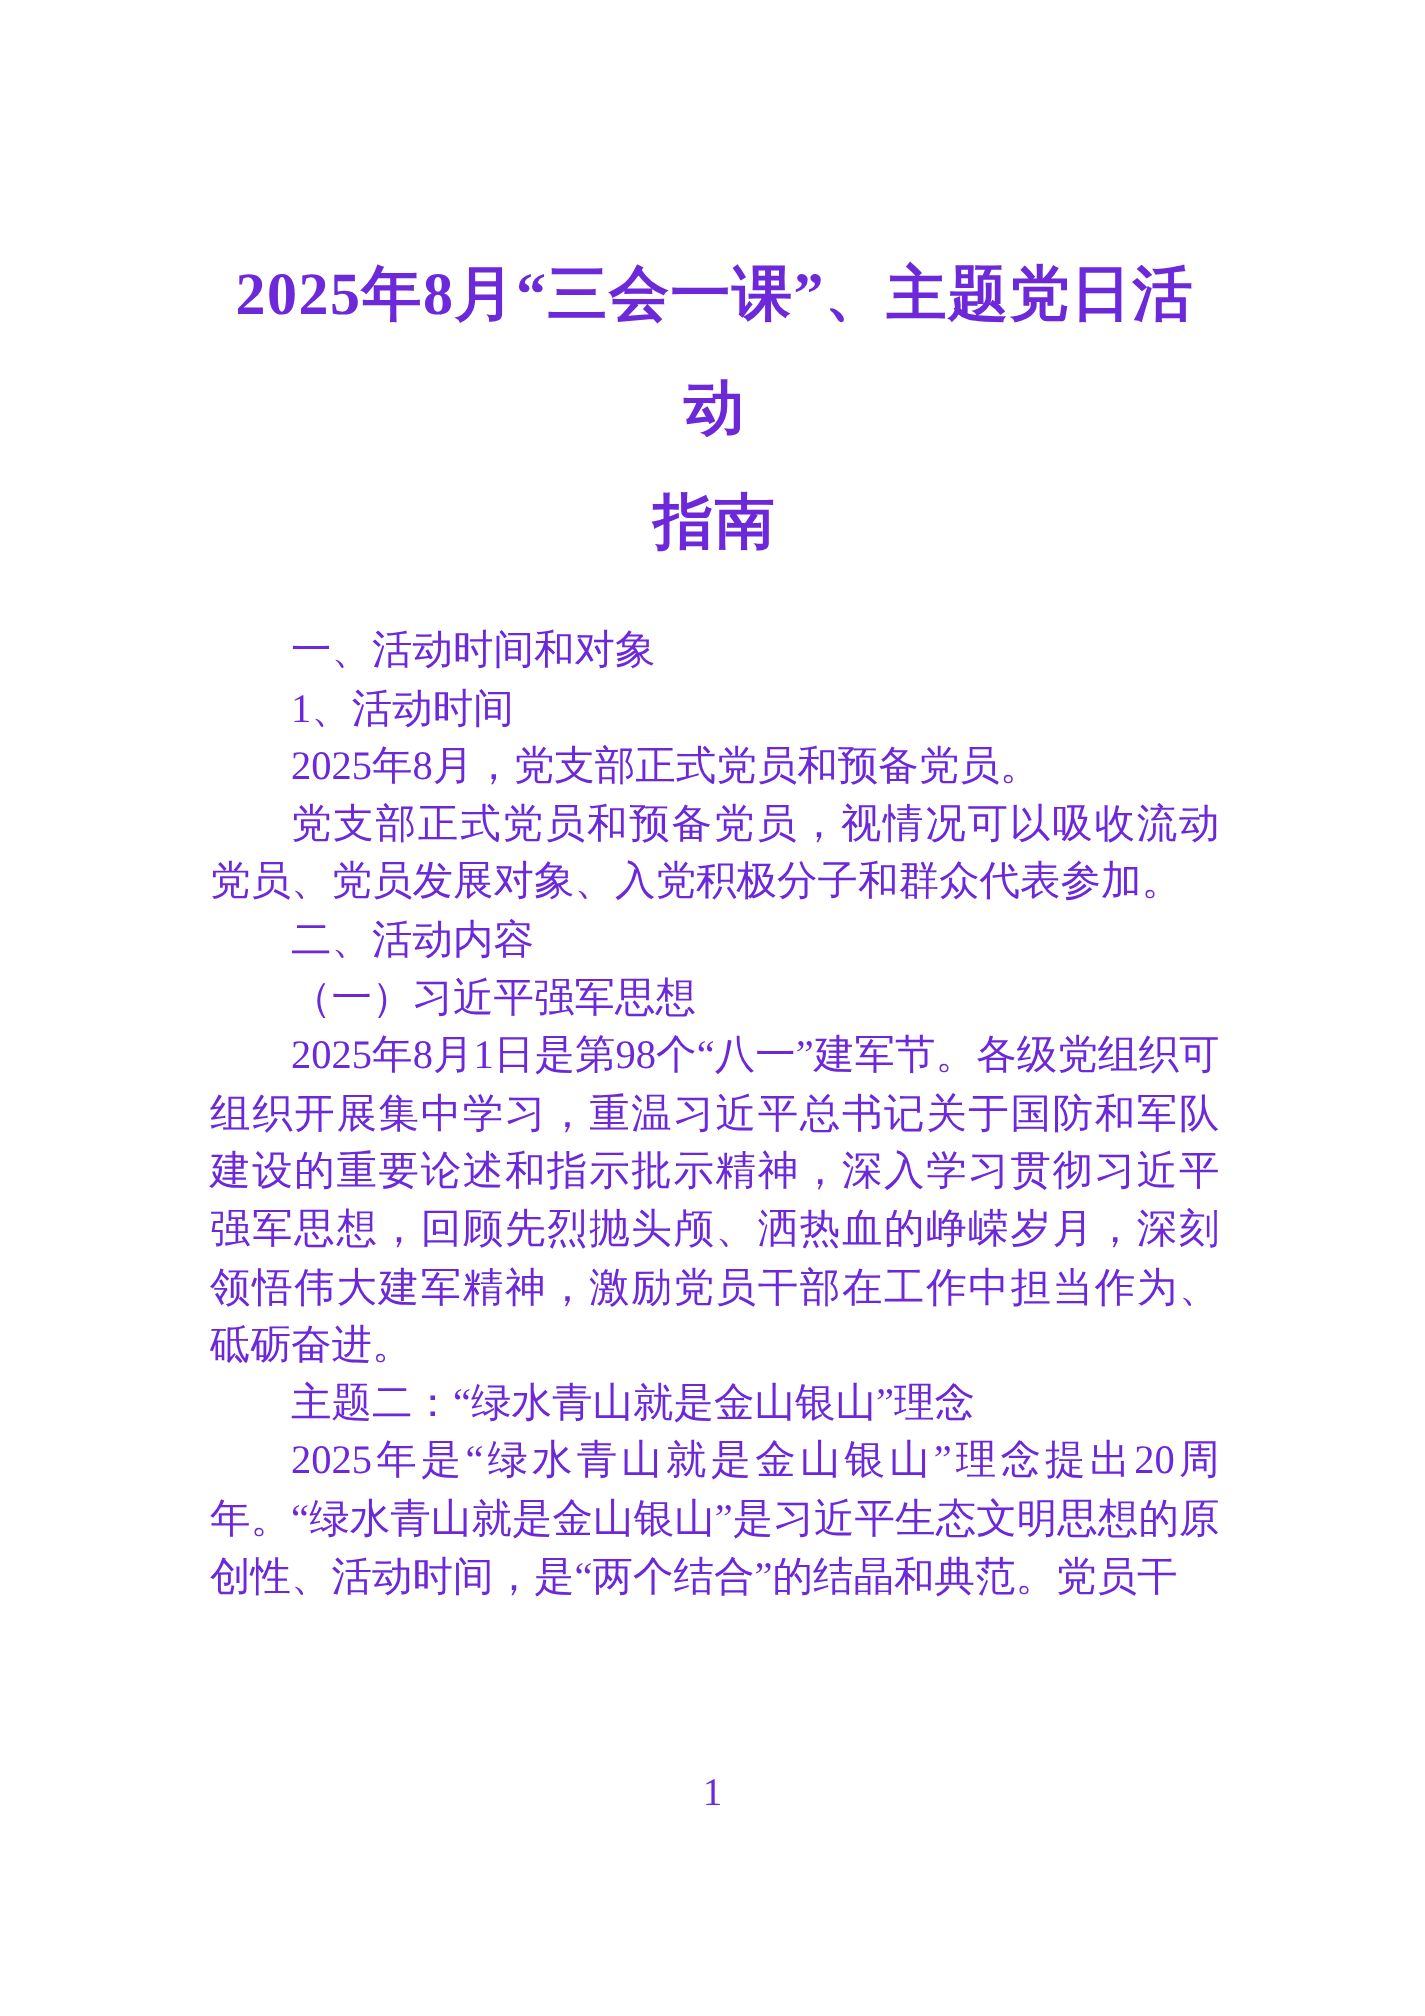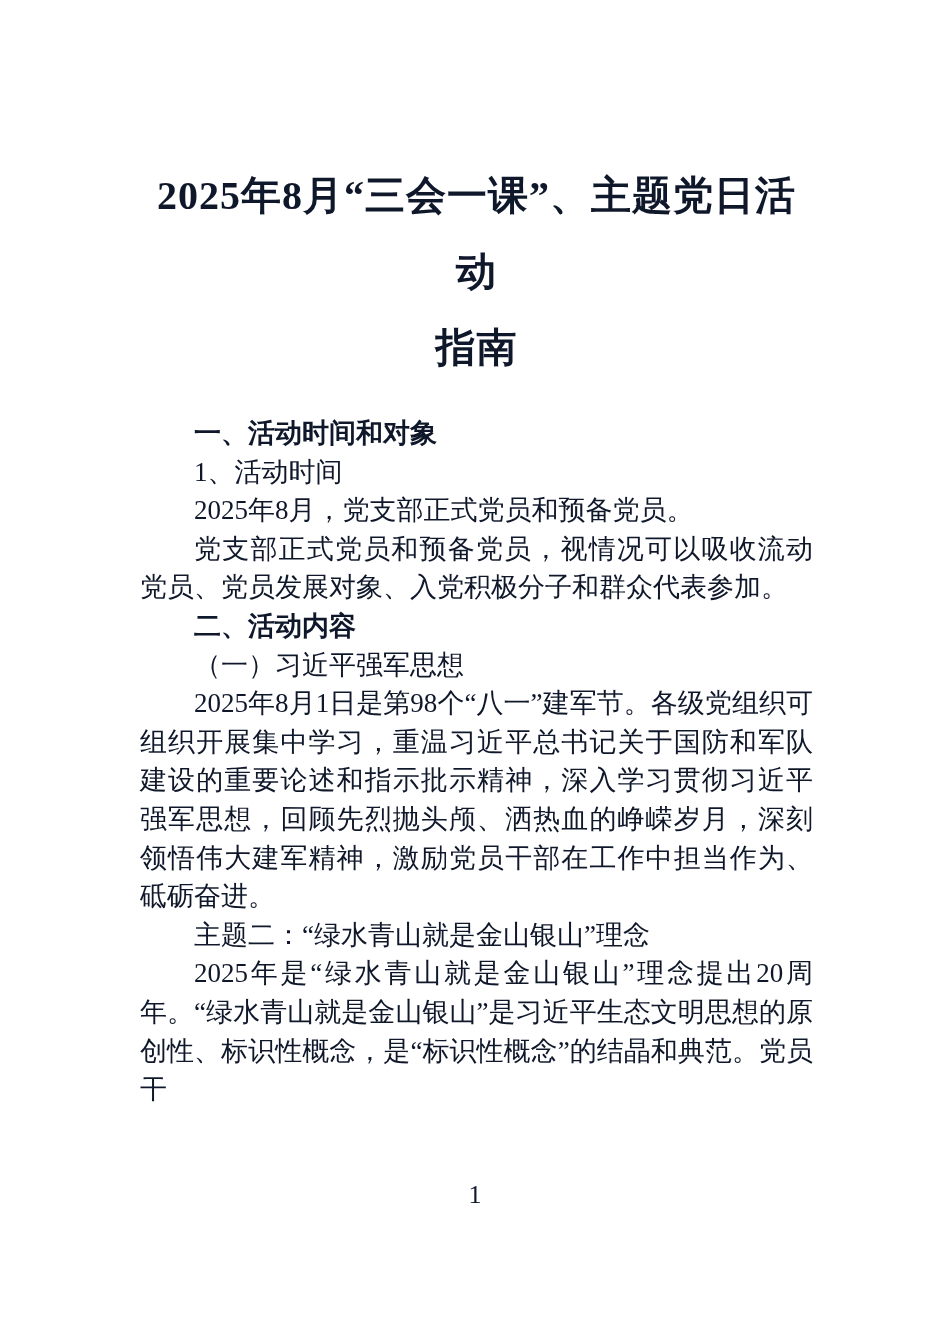--- a/index.html
+++ b/index.html
@@ -5,21 +5,21 @@
   html, body {
     margin: 0;
     padding: 0;
     background: #ffffff;
   }
   .page {
     position: relative;
     width: 950px;
     height: 1344px;
     background: #ffffff;
-    color: #0f172a;
+    color: #6d28d9;
     font-family: "Liberation Serif", serif;
     overflow: hidden;
   }
   .content {
     position: absolute;
     left: 140px;
     top: 158px;
     width: 673px;
   }
   .doc-title {
@@ -35,21 +35,21 @@
   }
   .para {
     margin: 0;
     font-size: 27px;
     line-height: 38.6px;
     text-align: justify;
     text-indent: 2em;
     font-weight: 400;
   }
   .para.heading {
-    font-weight: 700;
+    font-weight: 400;
   }
   .page-number {
     position: absolute;
     left: 0;
     right: 0;
     top: 1180px;
     text-align: center;
     font-size: 26px;
     line-height: 30px;
     font-weight: 400;
@@ -66,17 +66,17 @@
       </h1>
     <div id="paragraphs">
         <p class="para heading">一、活动时间和对象</p>
         <p class="para">1、活动时间</p>
         <p class="para">2025年8月，党支部正式党员和预备党员。</p>
         <p class="para">党支部正式党员和预备党员，视情况可以吸收流动党员、党员发展对象、入党积极分子和群众代表参加。</p>
         <p class="para heading">二、活动内容</p>
         <p class="para">（一）习近平强军思想</p>
         <p class="para">2025年8月1日是第98个“八一”建军节。各级党组织可组织开展集中学习，重温习近平总书记关于国防和军队建设的重要论述和指示批示精神，深入学习贯彻习近平强军思想，回顾先烈抛头颅、洒热血的峥嵘岁月，深刻领悟伟大建军精神，激励党员干部在工作中担当作为、砥砺奋进。</p>
         <p class="para">主题二：“绿水青山就是金山银山”理念</p>
-        <p class="para">2025年是“绿水青山就是金山银山”理念提出20周年。“绿水青山就是金山银山”是习近平生态文明思想的原创性、标识性概念，是“标识性概念”的结晶和典范。党员干</p>
+        <p class="para">2025年是“绿水青山就是金山银山”理念提出20周年。“绿水青山就是金山银山”是习近平生态文明思想的原创性、活动时间，是“两个结合”的结晶和典范。党员干</p>
       </div>
   </div>
   <div class="page-number">1</div>
 </div>
 
 </body></html>

